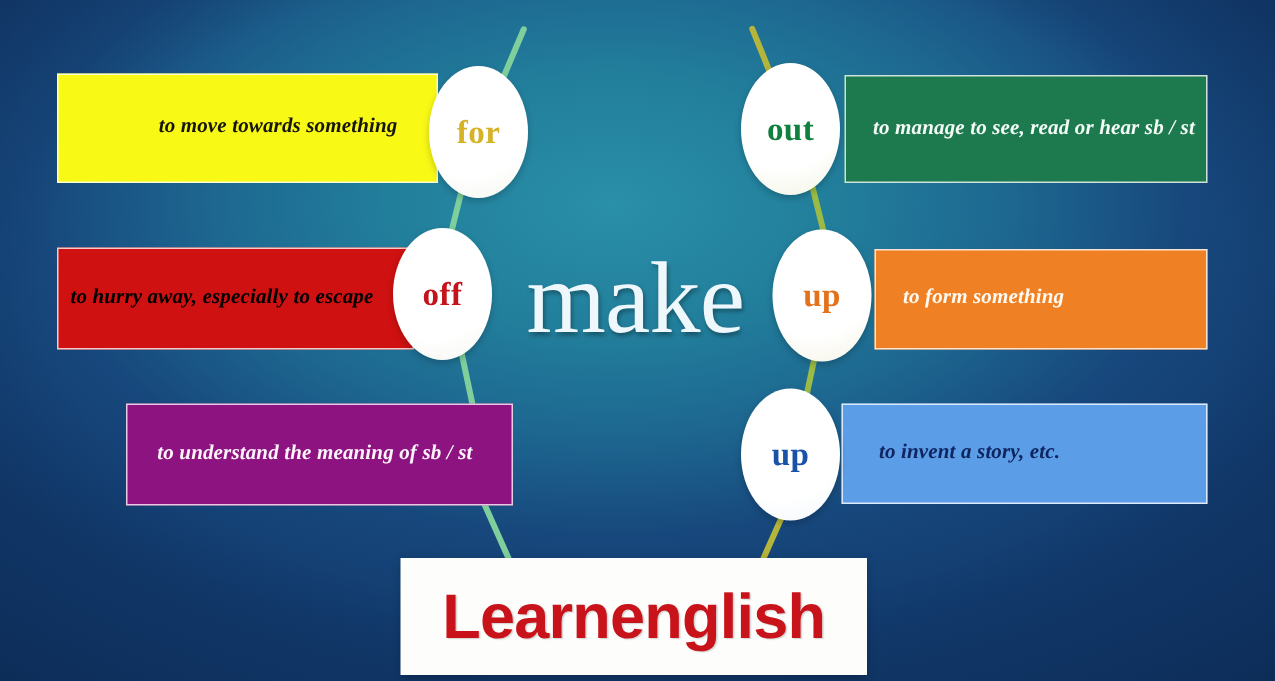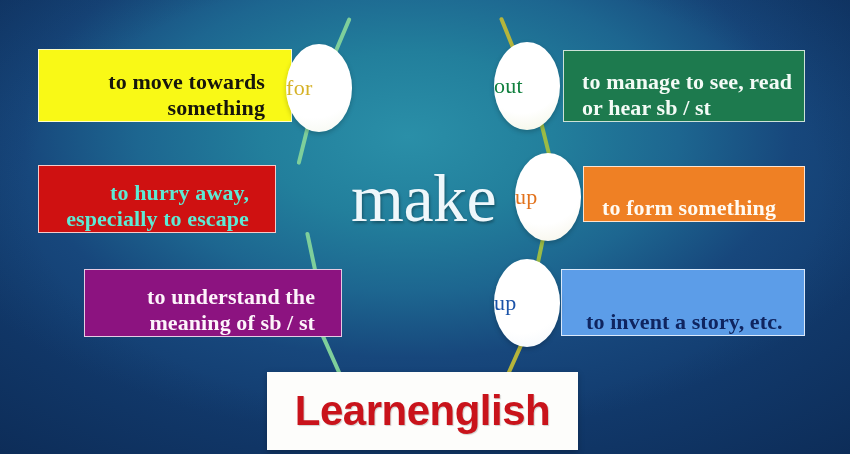--- a/index.html
+++ b/index.html
@@ -33,37 +33,38 @@
     z-index: 2;
     border-radius: 2px;
   }
 
   .defbox {
     position: absolute;
     z-index: 3;
     box-sizing: border-box;
     border: 1.5px solid rgba(255,255,255,0.78);
     display: flex;
-    align-items: flex-end;
+    align-items: center;
+    font-style: italic;
     font-weight: bold;
-    font-size: 22px;
+    font-size: 14px;
     line-height: 1.18;
     letter-spacing: 0.1px;
   }
   .defbox.left  { justify-content: flex-end; text-align: right;  padding-right: 26px; }
   .defbox.right { justify-content: flex-start; text-align: left; padding-left: 18px; }
 
   .bubble {
     position: absolute;
     z-index: 6;
     border-radius: 50%;
     display: flex;
     align-items: center;
-    justify-content: flex-start;
-    font-weight: normal;
+    justify-content: center;
+    font-weight: bold;
     font-style: normal;
     font-size: 22px;
     letter-spacing: 0.3px;
     box-shadow: 0 2px 5px rgba(0,0,0,0.22);
   }
 
   #make-word {
     position: absolute;
     z-index: 5;
     color: #eef7fb;
@@ -106,48 +107,51 @@
 
   <div class="stem" style="left:516px; top:14px; width:4px; height:46px; background:#b5b53c; transform:rotate(-22deg); transform-origin:bottom center;"></div>
   <div class="stem" style="left:538px; top:118px; width:4px; height:48px; background:#9bbb45; transform:rotate(-14deg); transform-origin:top center;"></div>
   <div class="stem" style="left:542px; top:234px; width:4px; height:42px; background:#9bbb45; transform:rotate(12deg); transform-origin:top center;"></div>
   <div class="stem" style="left:524px; top:334px; width:4px; height:48px; background:#b5b53c; transform:rotate(24deg); transform-origin:top center;"></div>
 
   <div class="defbox left" id="box-for" style="left: 38px; top: 49px; width: 254px; height: 73px; background-color: rgb(249, 249, 22); color: rgb(23, 22, 12);">
     <span>to move towards something</span>
   </div>
 
-  <div class="defbox left" id="box-off" style="left: 38px; top: 165px; width: 238px; height: 68px; background-color: rgb(207, 17, 17); color: #5eead4;">
+  <div class="defbox left" id="box-off" style="left: 38px; top: 165px; width: 238px; height: 68px; background-color: rgb(207, 17, 17); color: #000000;">
     <span>to hurry away, especially to escape</span>
   </div>
 
   <div class="defbox left" id="box-of" style="left: 38px; top: 269px; width: 258px; height: 68px; background-color: rgb(140, 19, 128); color: rgb(253, 244, 250); margin-left: 46px;">
     <span>to understand the meaning of sb / st</span>
   </div>
 
   <div class="defbox right" id="box-out" style="left: 563px; top: 50px; width: 242px; height: 72px; background-color: rgb(29, 122, 78); color: rgb(243, 251, 246);">
     <span>to manage to see, read or hear sb / st</span>
   </div>
 
-  <div class="defbox right" id="box-up-form" style="left: 583px; top: 166px; width: 222px; height: 56px; background-color: rgb(239, 128, 36); color: rgb(255, 250, 242);">
+  <div class="defbox right" id="box-up-form" style="left: 583px; top: 166px; width: 222px; height: 67px; background-color: rgb(239, 128, 36); color: rgb(255, 250, 242);">
     <span>to form something</span>
   </div>
 
   <div class="defbox right" id="box-up-invent" style="left: 561px; top: 269px; width: 244px; height: 67px; background-color: rgb(92, 157, 232); color: rgb(15, 37, 96); padding-left: 24px;">
     <span>to invent a story, etc.</span>
   </div>
 
   <div id="make-word" style="left: 351px; top: 164px; color: rgb(238, 247, 251);">
     <span>make</span>
   </div>
 
   <div class="bubble" id="bub-for" style="left: 286px; top: 44px; width: 66px; height: 88px; background: radial-gradient(circle at 42% 36%, rgb(255, 255, 255) 62%, rgb(243, 246, 236) 100%); color: rgb(214, 178, 39);">
     <span>for</span>
   </div>
 
+  <div class="bubble" id="bub-off" style="left: 262px; top: 152px; width: 66px; height: 88px; background: radial-gradient(circle at 42% 36%, rgb(255, 255, 255) 62%, rgb(244, 247, 238) 100%); color: rgb(196, 19, 27);">
+    <span>off</span>
+  </div>
 
 
   <div class="bubble" id="bub-out" style="left: 494px; top: 42px; width: 66px; height: 88px; background: radial-gradient(circle at 42% 36%, rgb(255, 255, 255) 58%, rgb(241, 243, 223) 100%); color: rgb(17, 128, 63);">
     <span>out</span>
   </div>
 
   <div class="bubble" id="bub-up-form" style="left: 515px; top: 153px; width: 66px; height: 88px; background: radial-gradient(circle at 42% 36%, rgb(255, 255, 255) 58%, rgb(244, 242, 228) 100%); color: rgb(226, 114, 28);">
     <span>up</span>
   </div>
 

